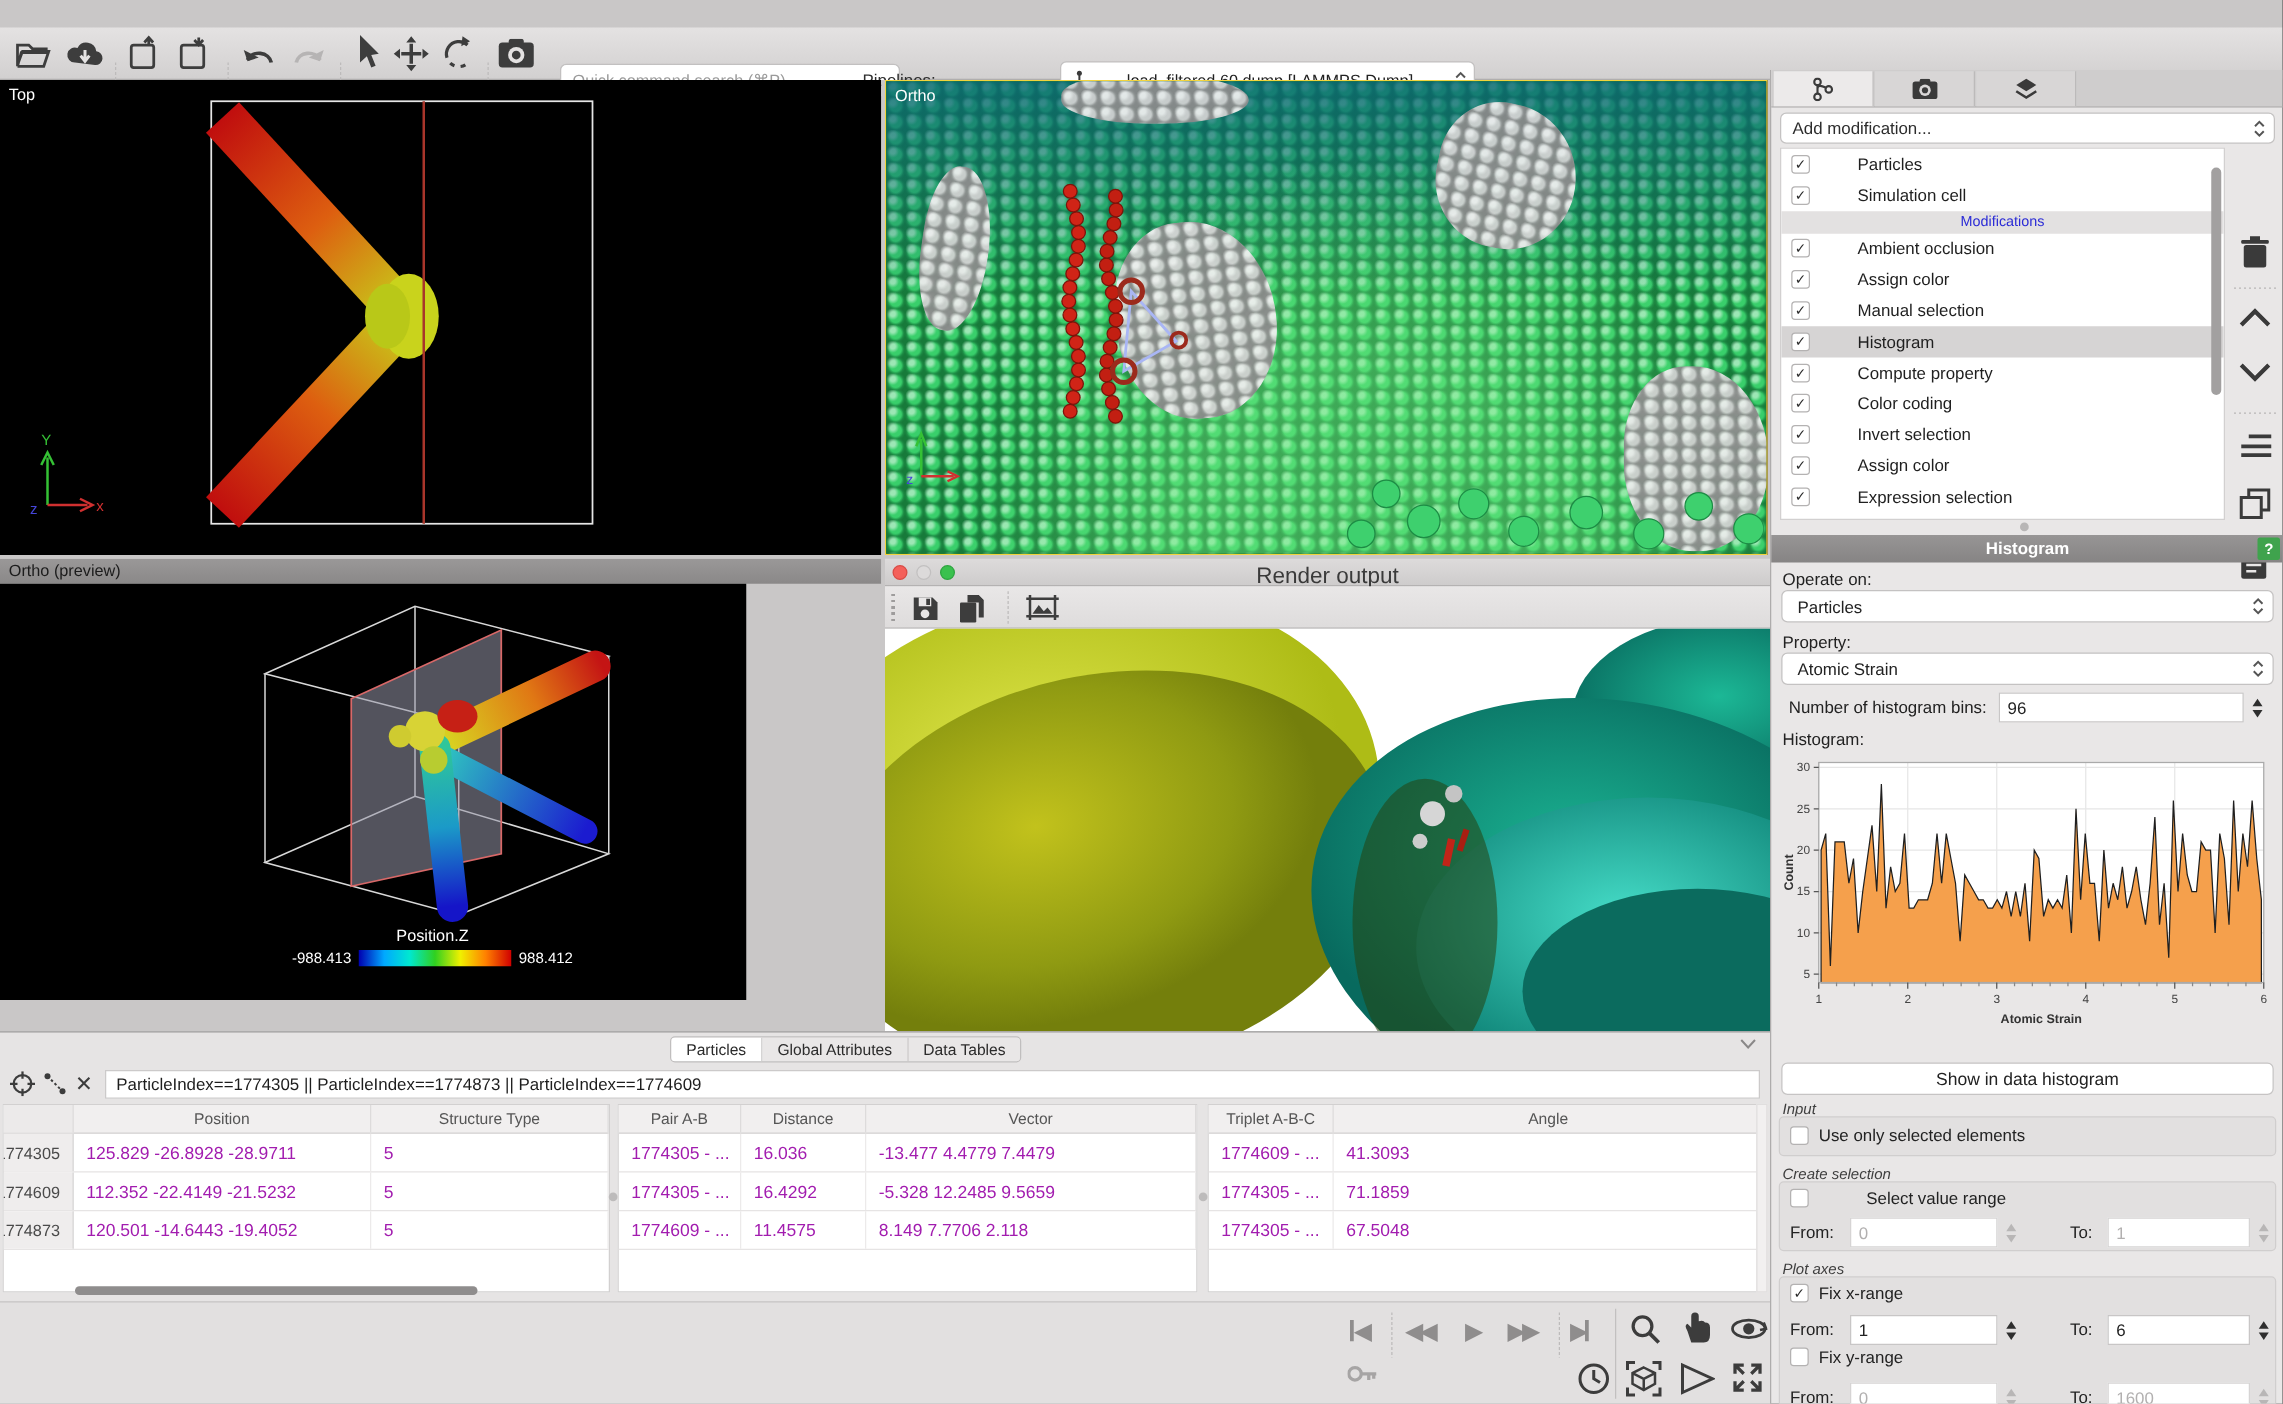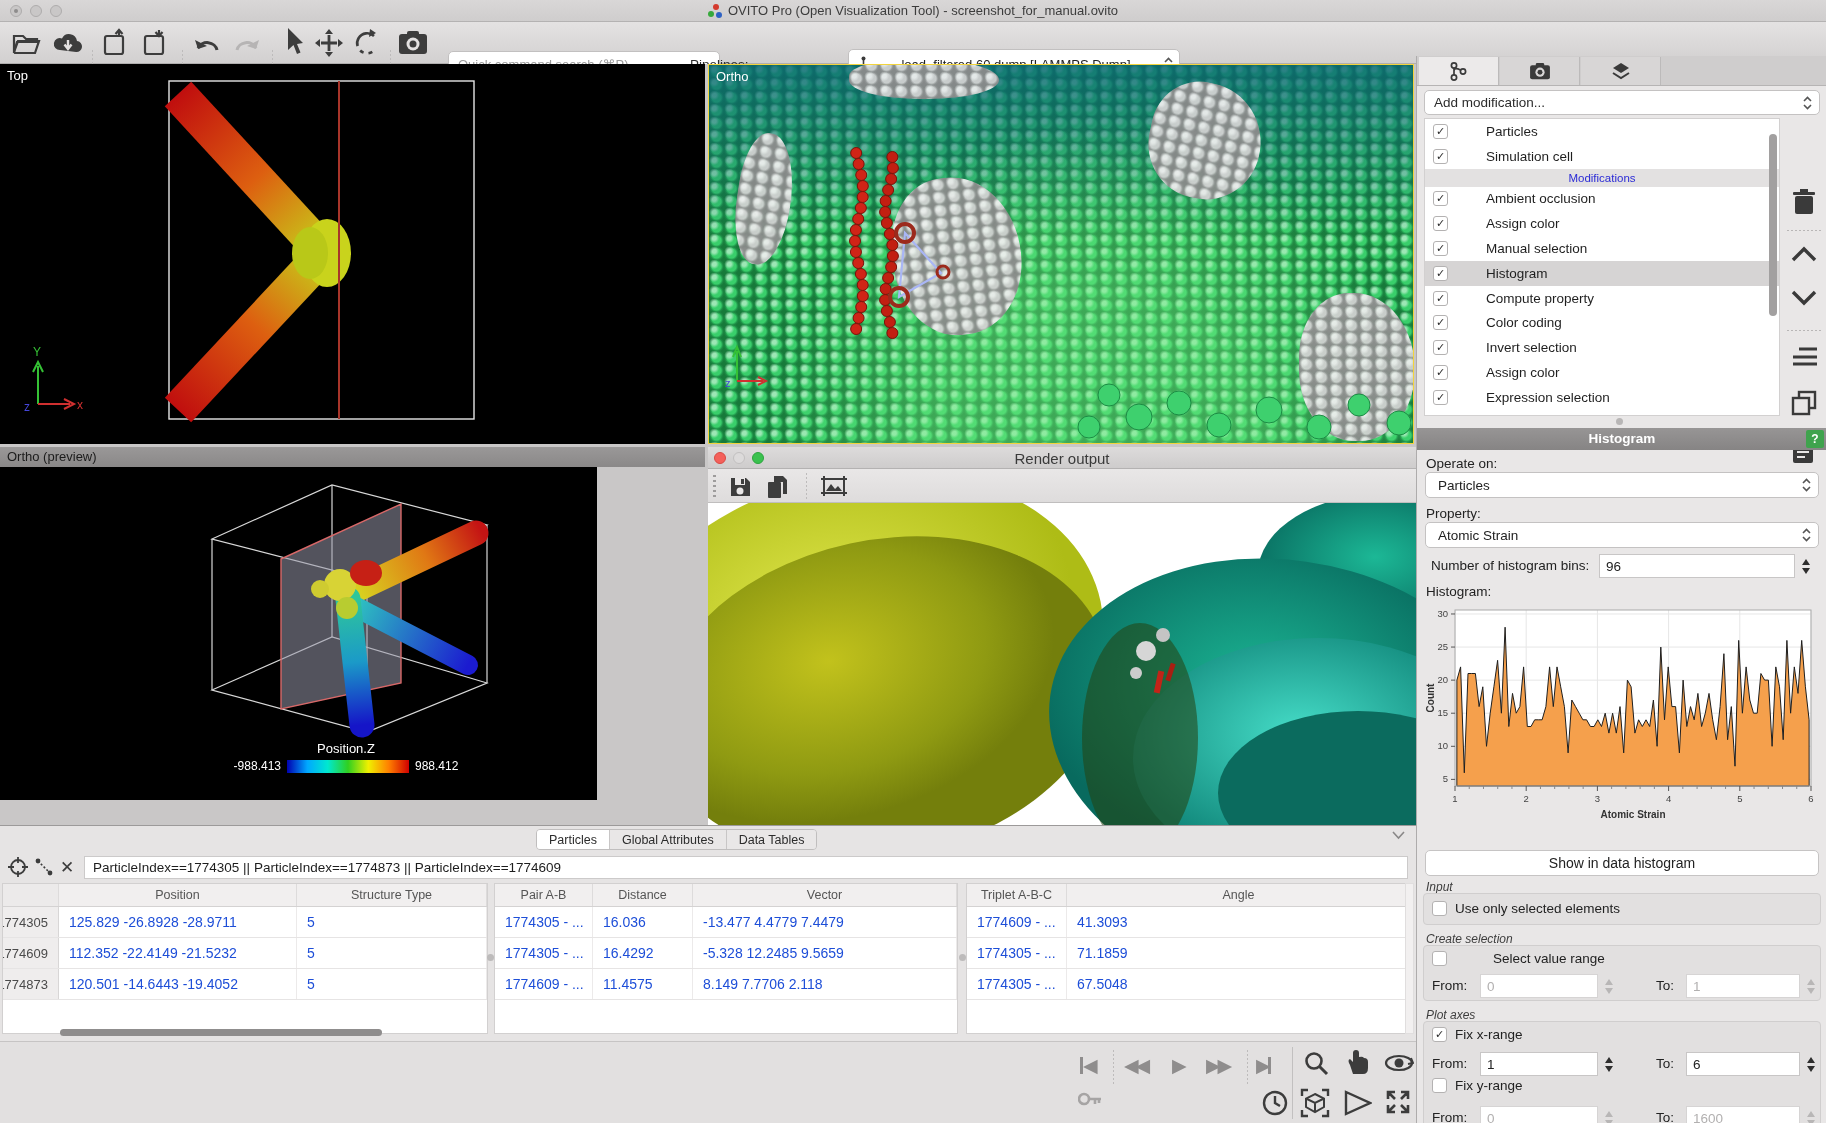--- a/index.html
+++ b/index.html
@@ -42,21 +42,21 @@
   .ov-teal{position:absolute;inset:0;background:linear-gradient(180deg, rgba(10,100,118,.8) 0%, rgba(10,100,118,.35) 26%, rgba(10,100,118,0) 46%);}
   .ov-bright{position:absolute;inset:0;background:radial-gradient(ellipse at 55% 105%, rgba(120,240,130,.4) 0 30%, rgba(120,240,130,0) 60%);}
   .gpatch{position:absolute;border-radius:45% 55% 50% 50%;
     background-color:#b9b9b9;
     background-image:
       radial-gradient(circle at 35% 32%, rgba(255,255,255,.65) 0 2px, rgba(255,255,255,0) 5px),
       radial-gradient(circle at 50% 50%, #d2d2d2 0 4.5px, #959595 6.5px, #8a8a8a 8px);
     background-size:15px 13px;opacity:.95;}
   
   .rw-title{left:708px;top:447px;width:708px;height:22px;background:linear-gradient(#dddbdb,#cecccc);border-bottom:1px solid #b4b2b2;}
-  .rw-title .cap{position:absolute;width:100%;text-align:center;font-size:15px;color:#3a3a3a;top:3px;}
+  .rw-title .cap{position:absolute;width:100%;text-align:center;font-size:18px;color:#3a3a3a;top:3px;}
   .rw-lights{position:absolute;left:6px;top:5px;display:flex;gap:7px;}
   .rw-lights i{width:12px;height:12px;border-radius:50%;display:block;}
   .rw-tools{left:708px;top:469px;width:708px;height:34px;background:linear-gradient(#e9e7e7,#dedcdc);border-bottom:1px solid #c0bebe;}
   .rw-content{left:708px;top:503px;width:708px;height:322px;background:#fff;}
   .dragdots{position:absolute;left:5px;top:6px;width:3px;height:22px;background:repeating-linear-gradient(#9e9c9c 0 2px,transparent 2px 5px);}
   
   .rpanel{left:1416px;top:56px;width:410px;height:1067px;background:#e9e7e7;border-left:1px solid #aeacac;}
   .rp-tabbar{position:absolute;left:0;top:0;width:410px;height:30px;background:#cfcdcd;border-bottom:1px solid #b6b4b4;}
   .rp-tab{position:absolute;top:1px;height:28px;width:80px;display:flex;align-items:center;justify-content:center;color:#3a3a3a;background:#d8d6d6;border-right:1px solid #bcbaba;}
   .rp-tab.sel{background:#eceaea;}
@@ -102,53 +102,38 @@
   .insp-tab:last-child{border-right:none;}
   .insp-tab.sel{background:#fff;}
   .insp-collapse{position:absolute;left:1392px;top:5px;color:#8a8888;font-size:12px;}
   .filterrow{position:absolute;left:0;top:27px;width:1416px;height:28px;}
   .f-ic{position:absolute;top:4px;color:#3c3c3c;}
   .filterinput{position:absolute;left:84px;top:3px;width:1324px;height:23px;background:#fff;border:1px solid #cccaca;font-size:13.5px;color:#1d1d1d;padding:0 8px;display:flex;align-items:center;}
   .tgroup{position:absolute;top:57px;height:151px;background:#fff;border:1px solid #d2d0d0;}
   .trow{display:flex;border-bottom:1px solid #e6e4e4;height:31px;align-items:center;}
   .thead{display:flex;height:23px;background:#f1efef;border-bottom:1px solid #d4d2d2;align-items:center;}
   .thead span{font-size:12.5px;color:#555;text-align:center;border-right:1px solid #dddbdb;height:100%;line-height:23px;}
-  .tcell{font-size:14px;color:#1d4ed8;padding:0 10px;border-right:1px solid #eceaea;height:100%;display:flex;align-items:center;overflow:hidden;white-space:nowrap;}
+  .tcell{font-size:14px;color:#a21caf;padding:0 10px;border-right:1px solid #eceaea;height:100%;display:flex;align-items:center;overflow:hidden;white-space:nowrap;}
   .tid{background:#efeded;color:#4a4a4a;font-size:13px;justify-content:flex-end;border-right:1px solid #d8d6d6;}
   .hscroll{position:absolute;left:60px;top:203px;width:322px;height:7px;border-radius:4px;background:#8f8d8d;}
   .splitdot{position:absolute;width:7px;height:7px;border-radius:50%;background:#bdbbbb;top:128px;}
   .vscroll{position:absolute;left:1405px;top:57px;width:9px;height:151px;background:#f2f0f0;border:1px solid #e0dede;}
   .footer{position:absolute;left:0;top:215px;width:1416px;height:83px;background:#e2e0e0;border-top:1px solid #c6c4c4;}
   .pb{position:absolute;color:#8f8d8d;font-size:19px;letter-spacing:-3px;line-height:1;}
   .pb .bar{display:inline-block;width:3px;height:17px;background:#8f8d8d;vertical-align:-2px;}
   .fsep{position:absolute;width:1px;background:repeating-linear-gradient(#bdbbbb 0 2px,transparent 2px 4px);}
   .f-tool{position:absolute;color:#3c3c3c;}
   svg{display:block;}
   text{font-family:"Liberation Sans",sans-serif;}
 </style>
 </head>
 <body>
 
 <div id="app">
 
-  <div class="abs titlebar">
-    <div class="tl-group">
-      <span class="tl dot"></span>
-      <span class="tl"></span>
-      <span class="tl"></span>
-    </div>
-    <div class="win-title">
-      <span class="applogo">
-        <i style="left:5px;top:0;width:6px;height:6px;background:#d43a2e;"></i>
-        <i style="left:0;top:7px;width:6px;height:6px;background:#37a93c;"></i>
-        <i style="left:8px;top:8px;width:6px;height:6px;background:#2f62c4;"></i>
-      </span>
-      <span>OVITO Pro (Open Visualization Tool) - screenshot_for_manual.ovito</span>
-    </div>
-  </div>
 
   <div class="abs toolbar">
     <span class="ticon" style="left:12px;top:8px;">
       <svg width="30" height="26" viewBox="0 0 30 26">
           <path d="M2 6 h9 l3 3 h11 v3 h-20 l-3 11 z M2 6 v16 l4 -11 h21 l-4 12 H2" fill="none" stroke="currentColor" stroke-width="2.2"></path>
         </svg>
     </span>
     <span class="ticon" style="left:52px;top:10px;">
       <svg width="32" height="22" viewBox="0 0 32 22">
           <path d="M8 18 a6 6 0 1 1 2-11.6 a8 8 0 0 1 15 2.6 a5.5 5.5 0 0 1 -1 11 z" fill="currentColor"></path>

